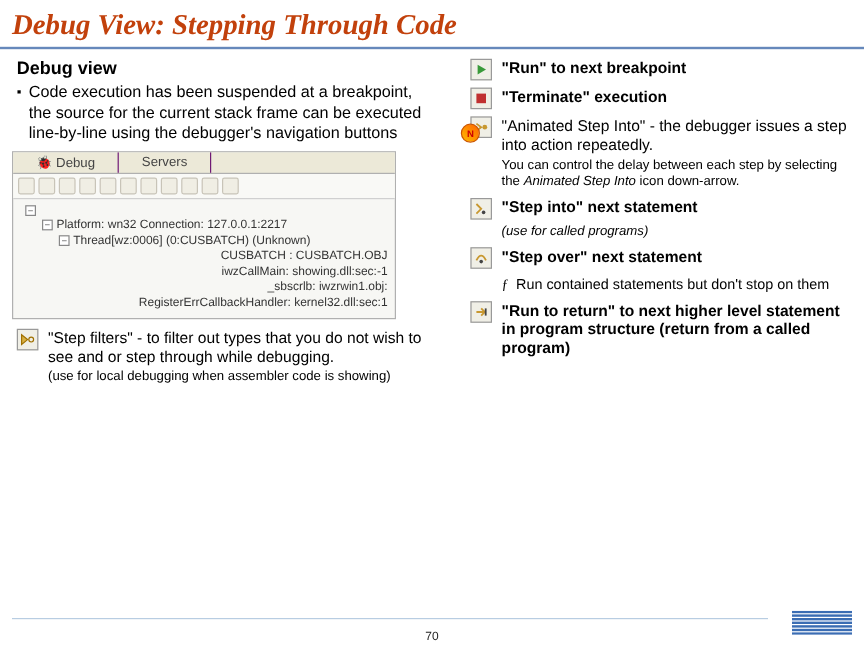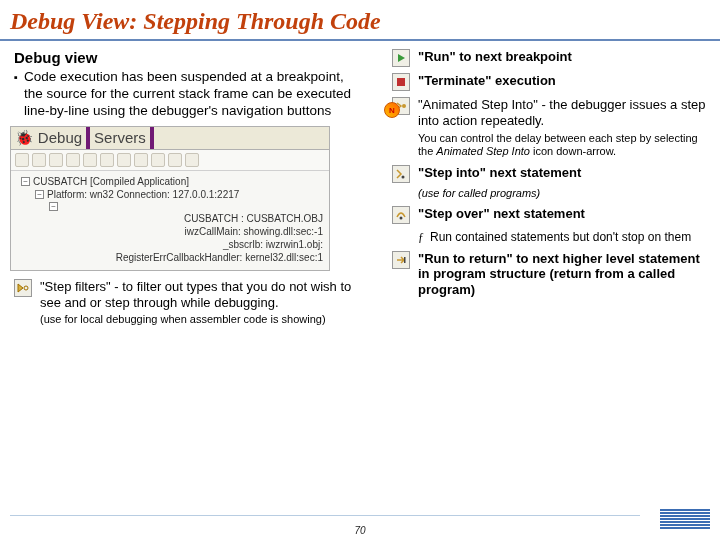--- a/index.html
+++ b/index.html
@@ -38,40 +38,40 @@
   .screenshot {
     margin: 6px 0 8px -4px;
     border: 1px solid #b0b0b0;
     background: #f7f7f4;
     width: 320px;
     font-size: 10px;
     color: #444;
     font-family: Tahoma, sans-serif;
   }
   .ss-tabs { display:flex; background:#ece9d8; border-bottom:1px solid #b0b0b0; }
-  .ss-tab { padding:2px 4px; font-size:15px; border-right:4px solid #701a75; }
+  .ss-tab { padding:2px 19px; font-size:11px; border-right:1px solid #701a75; }
   .ss-toolbar { display:flex; gap:3px; padding:3px 4px; border-bottom:1px solid #d0d0d0; background:#f9f9f6; align-items:center; flex-wrap:wrap;}
   .ss-btn { width:14px; height:14px; border:1px solid #c8c4b8; background:#f0eee4; border-radius:2px; }
   .ss-tree { padding:4px 6px 6px 6px; }
   .tnode { padding:1px 0 1px 12px; display:flex; align-items:center; gap:3px; white-space:nowrap; }
   .tnode.d1{padding-left:4px;} .tnode.d2{padding-left:18px;} .tnode.d3{padding-left:32px;} .tnode.d4{padding-left:46px;justify-content:flex-end;}
   .exp { width:9px; height:9px; border:1px solid #888; font-size:8px; line-height:7px; text-align:center; color:#555; background:#fff;}
   .tlabel{font-size:10px; color:#333;}
   .icon-box { width:18px; height:18px; border:1px solid #999; background:#f0efe6; display:inline-flex; align-items:center; justify-content:center; flex-shrink:0; }
   .legend-row { display:flex; gap:8px; align-items:flex-start; margin-bottom:6px; }
   .legend-text { font-size:13px; line-height:1.2; }
   .bold-lead { font-weight:bold; }
   .italic { font-style: italic; }
   .small { font-size:11px; line-height:1.2; }
   .sub-note { font-size:11px; padding-left:26px; line-height:1.2; margin-top:-2px; margin-bottom:6px;font-style:italic;}
   .step-filters { display:flex; gap:8px; align-items:flex-start; padding-left:0; }
   .f-note { display:flex; gap:6px; font-size:12px; padding-left:26px; margin-top:2px;}
   .f-mark { font-family: 'Segoe Script', cursive; font-size:12px; }
   .footer { position:absolute; bottom:0; left:0; right:0; display:flex; justify-content:space-between; align-items:flex-end; padding:4px 10px 4px 10px; }
-  .pagenum { font-size:10px; margin:0 auto; color:#222;font-style:italic;}
+  .pagenum { font-size:10px; margin:0 auto; color:#222;}
   .logo { position:absolute; right:10px; bottom:6px; font-family: Georgia, serif; color:#3b6db3; font-weight:bold; letter-spacing:-1px; font-size:18px;}
   .hr-top{ position:absolute; left:10px; bottom:24px; right:80px; border-top:1px solid #b8cde2;}
   .new-badge { position:absolute; left:-8px; bottom:-2px; font-size:8px; color:#c00; background:linear-gradient(45deg,#fb0,#f60); border-radius:50%; width:16px; height:16px; display:flex; align-items:center; justify-content:center; font-weight:bold; border:1px solid #c50;}
   .icon-rel{position:relative;}
 </style>
 </head>
 <body>
 
 <div class="title">Debug View: Stepping Through Code</div>
 
@@ -97,28 +97,28 @@
         <div class="ss-btn"></div>
         <div class="ss-btn"></div>
         <div class="ss-btn"></div>
         <div class="ss-btn"></div>
         <div class="ss-btn"></div>
         <div class="ss-btn"></div>
       </div>
       <div class="ss-tree">
         <div class="tnode d1">
             <span class="exp">−</span>
-            <span class="tlabel">CUSBATCH [Compiled Application]</span>
           </div>
         <div class="tnode d2">
             <span class="exp">−</span>
             <span class="tlabel">Platform: wn32   Connection: 127.0.0.1:2217</span>
           </div>
         <div class="tnode d3">
             <span class="exp">−</span>
+            <span class="tlabel">Thread[wz:0006] (0:CUSBATCH) (Unknown)</span>
           </div>
         <div class="tnode d4">
             <span class="tlabel">CUSBATCH : CUSBATCH.OBJ</span>
           </div>
         <div class="tnode d4">
             <span class="tlabel">iwzCallMain: showing.dll:sec:-1</span>
           </div>
         <div class="tnode d4">
             <span class="tlabel">_sbscrlb: iwzrwin1.obj:</span>
           </div>

